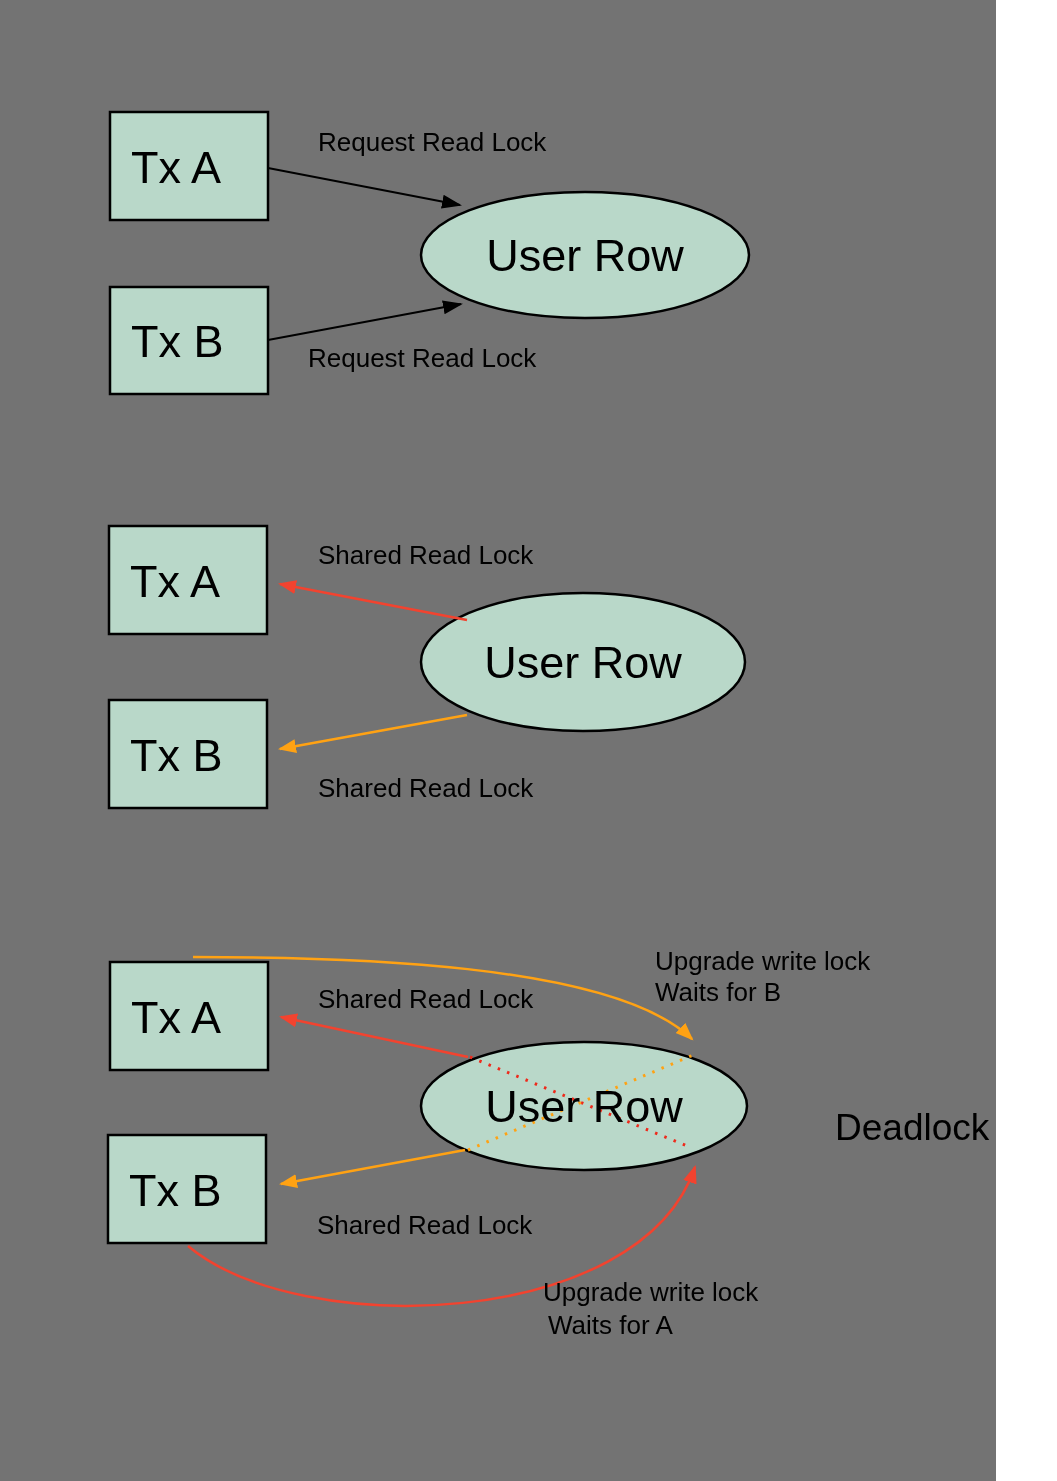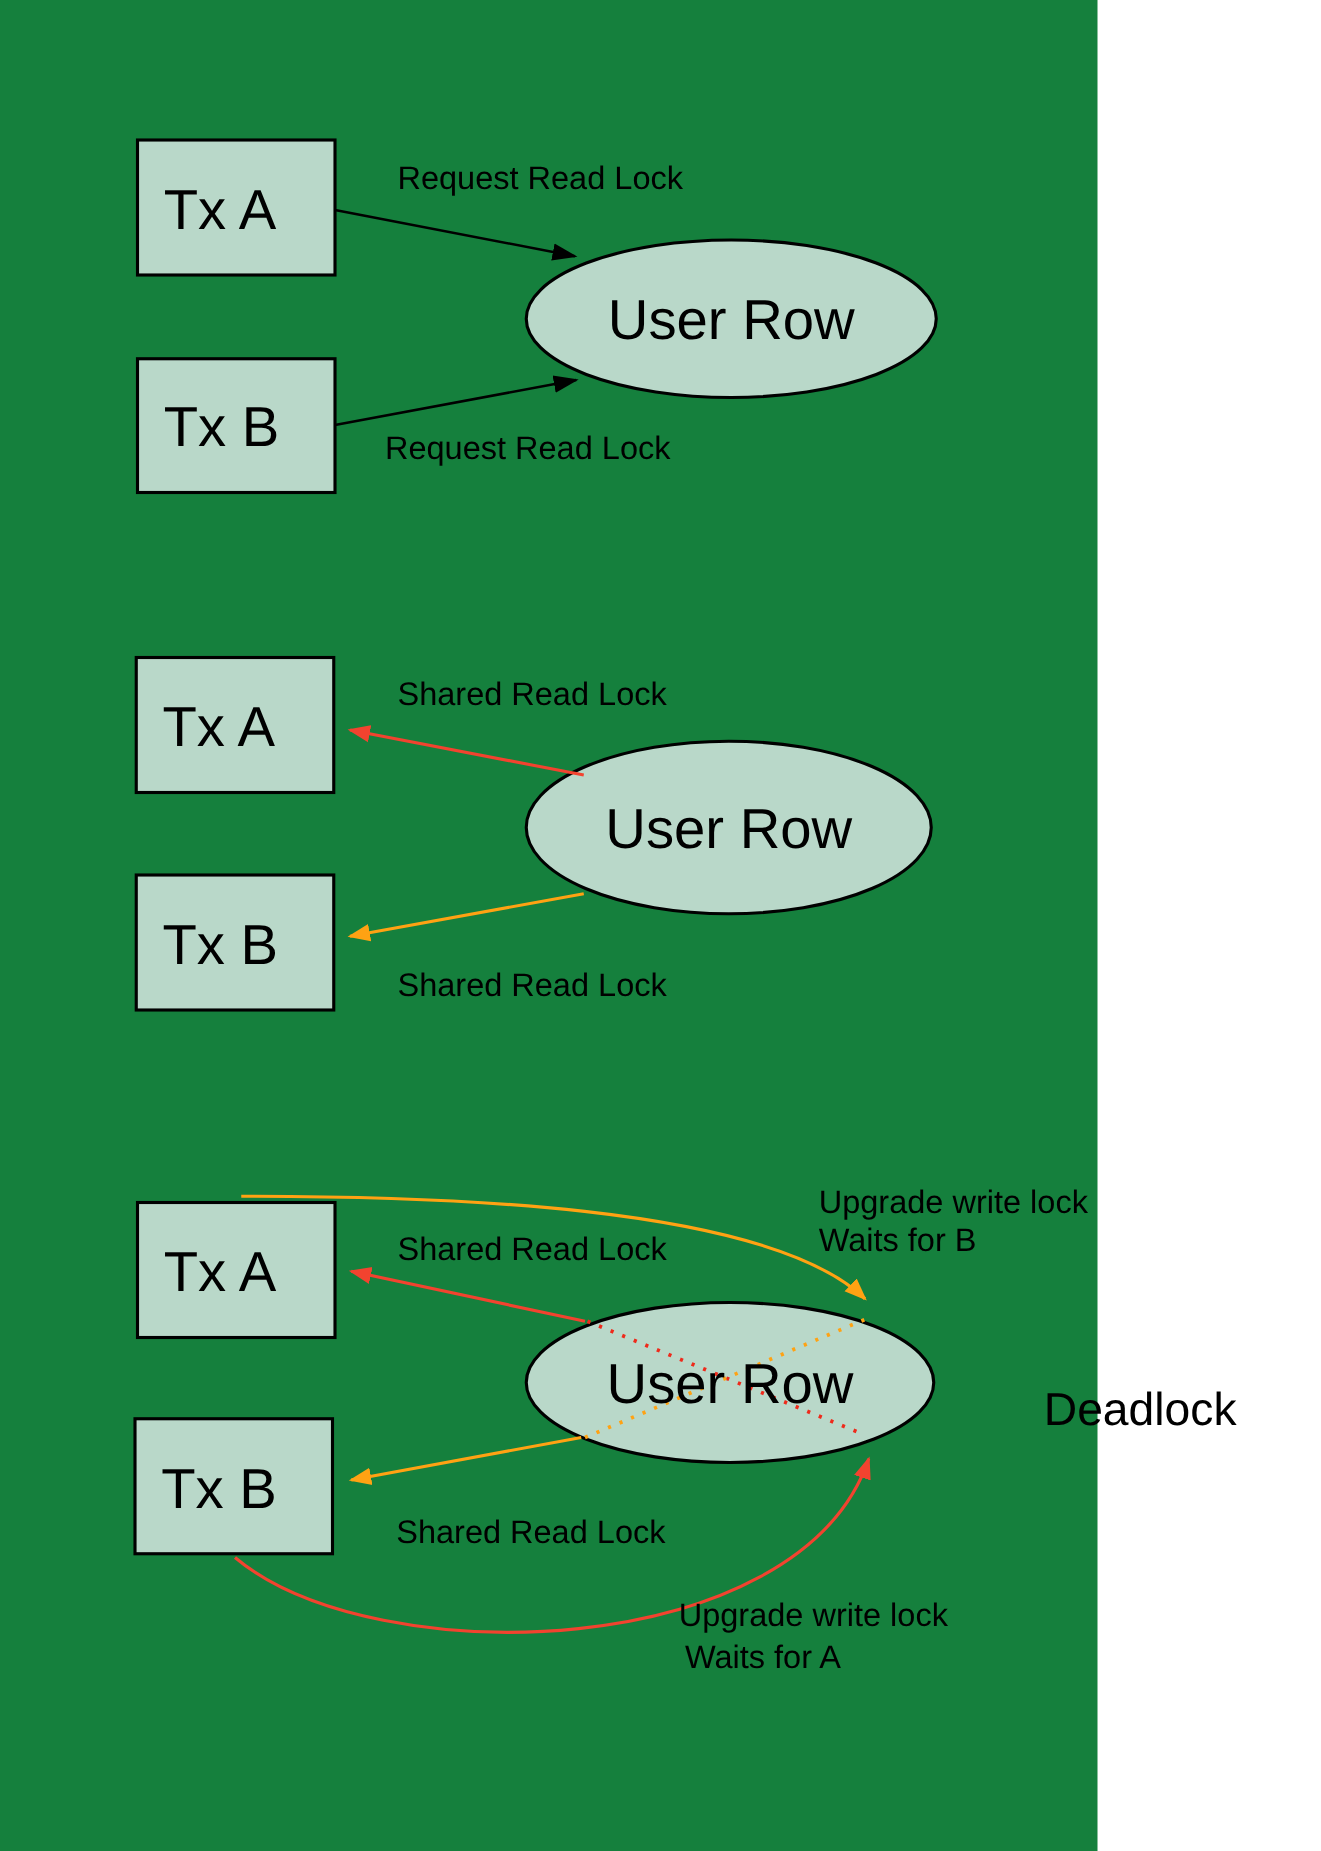--- a/index.html
+++ b/index.html
@@ -1,20 +1,20 @@
 <!DOCTYPE html>
 <html><head>
 <meta charset="utf-8">
 <style>
   html, body { margin: 0; padding: 0; background: #ffffff; }
   .canvas {
     position: relative;
-    width: 878px;
+    width: 996px;
     height: 1481px;
-    background: #15803d;
+    background: #737373;
     font-family: "Liberation Sans", sans-serif;
   }
   svg text {
     font-family: "Liberation Sans", sans-serif;
     fill: #000000;
   }
   .shape {
     stroke: #000000;
     stroke-width: 2.5;
   }

